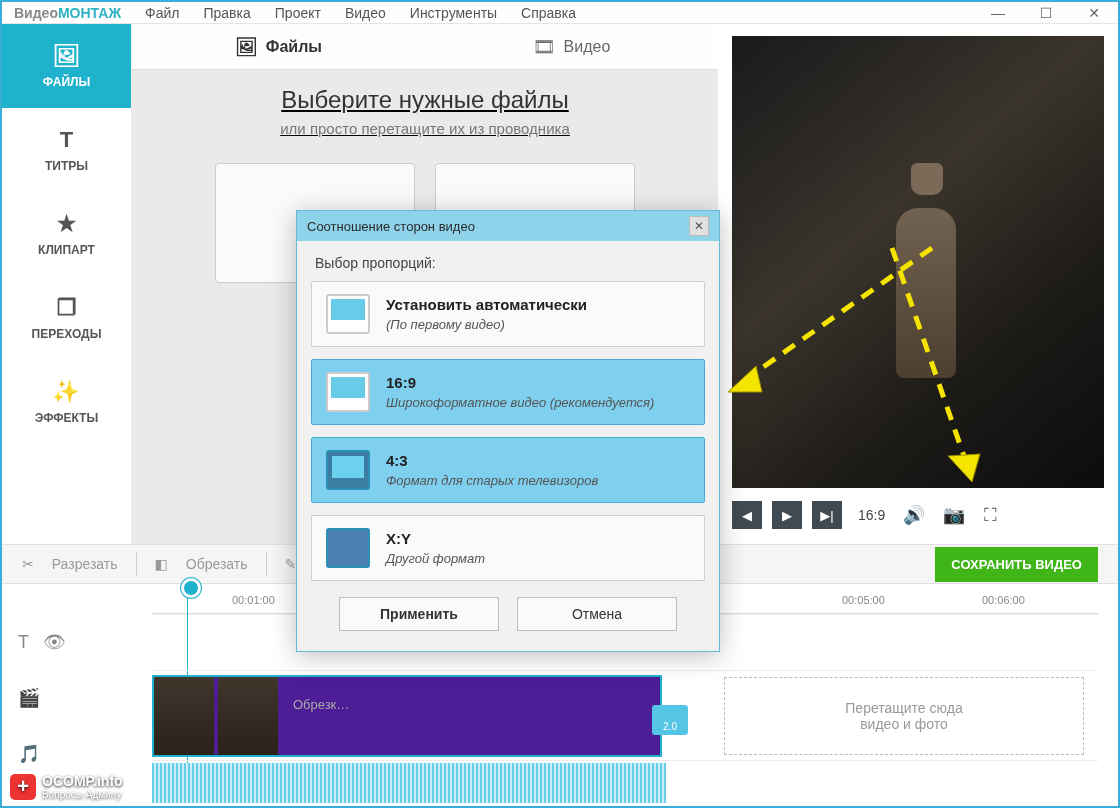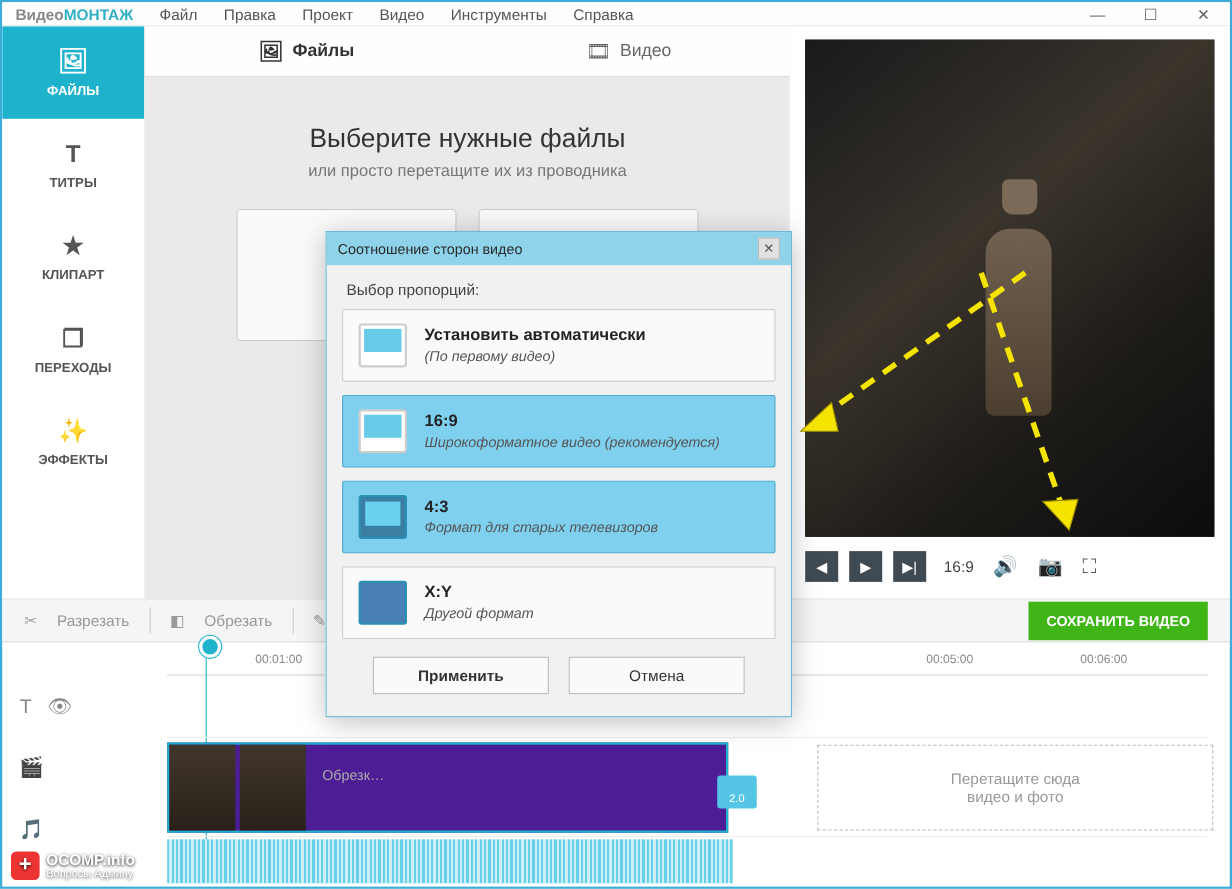--- a/index.html
+++ b/index.html
@@ -17,21 +17,21 @@
 .sidebar-item { height: 84px; display: flex; flex-direction: column; align-items: center; justify-content: center; gap: 6px; font-size: 12px; font-weight: bold; color: #555; cursor: pointer; }
 .sidebar-item.active { background: #1fb2cd; color: #fff; }
 .sidebar-item .icon { font-size: 22px; }
 
 .content { flex: 1; display: flex; }
 .filepane { flex: 1; background: #eaeaea; padding: 0; position: relative; }
 .tabs { height: 46px; display: flex; background: #fefefe; border-bottom: 1px solid #ddd; }
 .tab { flex: 1; display: flex; align-items: center; justify-content: center; gap: 8px; font-size: 16px; color: #666; cursor: pointer; }
 .tab.active { font-weight: 600; color: #333; }
 .tab .icon { font-size: 18px; }
-.file-hero { padding: 43px 30px; text-align: center; }
+.file-hero { padding: 16px 30px; text-align: center; text-decoration: underline; }
 .file-hero h2 { font-size: 24px; font-weight: 400; color: #333; margin-bottom: 6px; }
 .file-hero p { font-size: 15px; color: #777; }
 .file-buttons { display: flex; gap: 20px; margin-top: 26px; justify-content: center; }
 .filebtn { width: 200px; height: 120px; background: #fafafa; border: 1px solid #ccc; border-radius: 4px; }
 
 .preview { width: 400px; background: #fff; padding: 12px 14px; display: flex; flex-direction: column; }
 .preview-canvas { flex: 1; background: #000; position: relative; overflow: hidden; }
 .preview-canvas .scene { position:absolute; inset:0; background: linear-gradient(140deg,#1a1a1a 0%,#2d2a26 25%,#3a342b 40%,#1d1b18 70%,#0c0c0c 100%); }
 .preview-canvas .figure { position:absolute; left:44%; top:38%; width:60px; height:170px; background: linear-gradient(#716150,#4d3f30); border-radius: 22px 22px 8px 8px; }
 .preview-canvas .head { position:absolute; left:48%; top:28%; width:32px; height:32px; background:#7a6a57; border-radius: 6px 6px 10px 10px; }
@@ -49,21 +49,21 @@
 .ruler span { position:absolute; top:6px; }
 .track-labels { position:absolute; left:16px; top:30px; width:120px; }
 .track-labels div { height: 56px; display:flex; align-items:center; gap:14px; color:#888; font-size:18px; }
 .tracks { border-top:1px solid #eee; }
 .track { height: 56px; border-bottom:1px solid #eee; position: relative; }
 .clip { position:absolute; top:4px; height:82px; border:2px solid #1fb2cd; background:#4c1d95; }
 .clip.wide { left:0; width:510px; top:4px; height:82px; }
 .clip-thumb { width:60px; height:100%; background:linear-gradient(#40362c,#2a211a); display:inline-block; vertical-align:top; }
 .clip-label { display:inline-block; vertical-align:top; color:#aaa; font-size:13px; padding:20px 10px; }
 .transition-chip { position:absolute; right:-28px; top:28px; width:36px; height:30px; background:#55c5e5; border-radius:3px; font-size:10px; color:#fff; text-align:center; padding-top:16px; }
-.drop-hint { position:absolute; left:591px; top:6px; width:360px; height:78px; border:1px dashed #bbb; color:#999; font-size:14px; display:flex; flex-direction:column; align-items:center; justify-content:center; }
+.drop-hint { position:absolute; left:572px; top:6px; width:360px; height:78px; border:1px dashed #bbb; color:#999; font-size:14px; display:flex; flex-direction:column; align-items:center; justify-content:center; }
 .audio-track { height:40px; background:repeating-linear-gradient(90deg,#66d0e8 0,#66d0e8 2px,#cdeef6 2px,#cdeef6 4px); margin-top:2px; width:514px; }
 .playhead { position:absolute; left:185px; top:0; width:0; border-left:1px solid #1fb2cd; height:180px; }
 .playhead::before { content:''; position:absolute; top:-6px; left:-7px; width:14px; height:14px; background:#1fb2cd; border-radius:50%; border:3px solid #fff; box-shadow:0 0 0 1px #1fb2cd; }
 
 
 .overlay { position:absolute; left:294px; top:208px; width:424px; background:#f1f1f1; border:1px solid #6ab9d6; box-shadow: 0 4px 24px rgba(0,0,0,.25); z-index:50; }
 .dlg-title { height:30px; background:#8fd3eb; display:flex; align-items:center; padding:0 10px; font-size:13px; color:#2a2a2a; }
 .dlg-title .x { margin-left:auto; width:20px; height:20px; background:#e1e1e1; color:#555; display:flex; align-items:center; justify-content:center; font-size:12px; cursor:pointer; border:1px solid #bbb; }
 .dlg-body { padding: 14px 14px 20px; }
 .group-title { font-size:14px; color:#444; margin: 0 0 10px 4px; }

